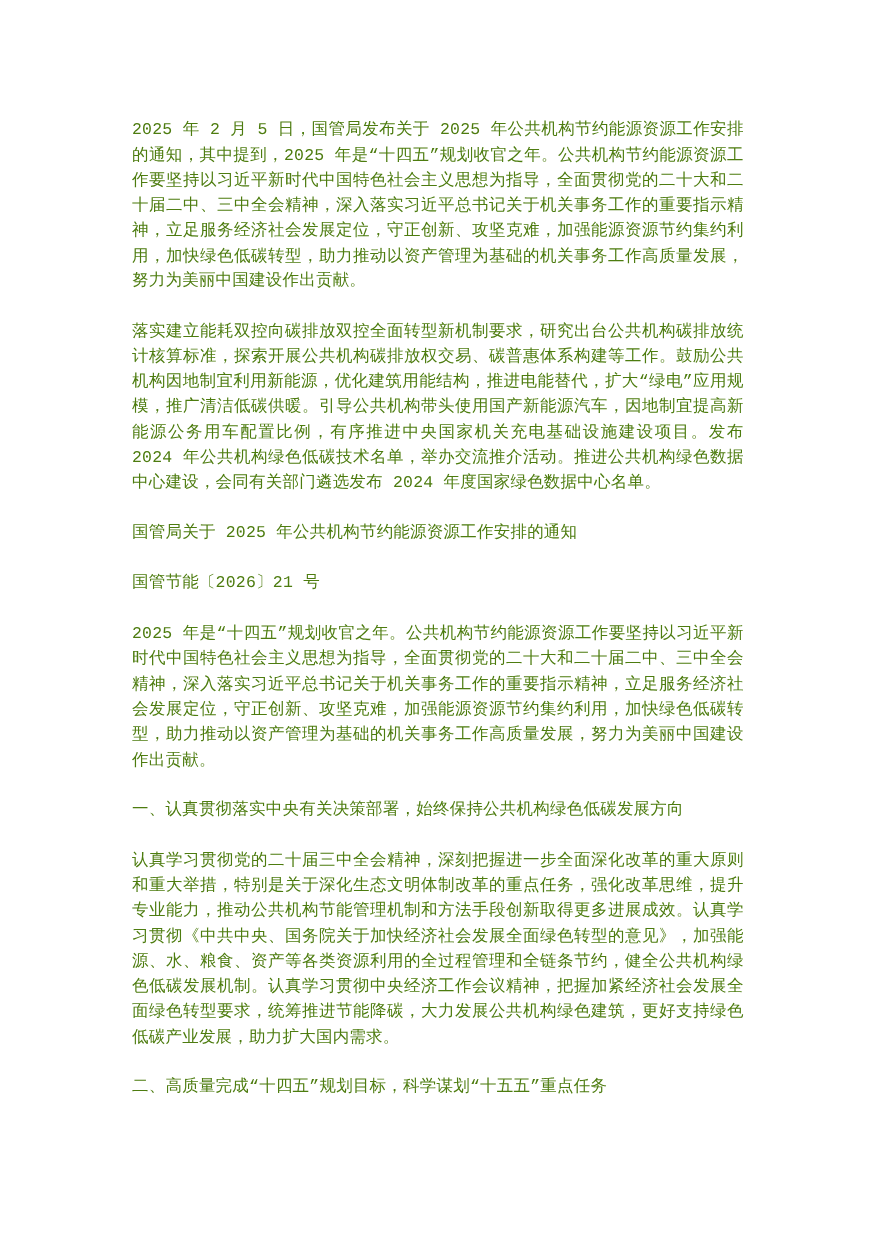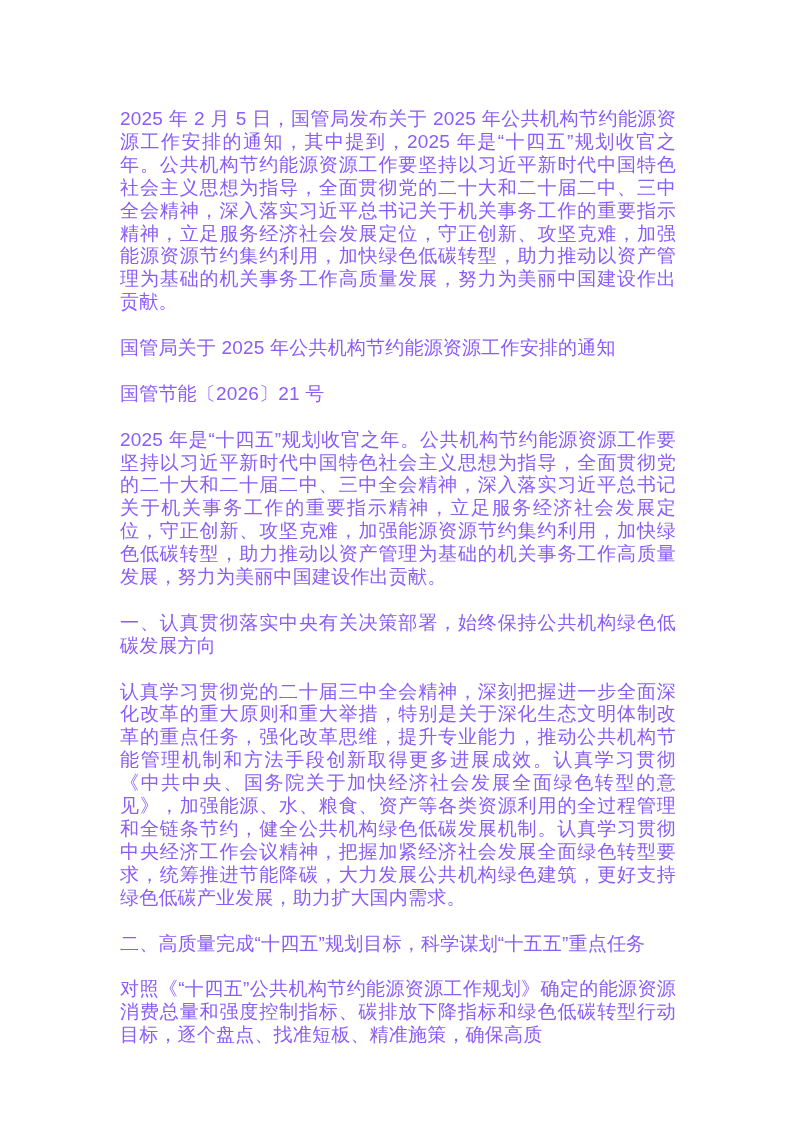--- a/index.html
+++ b/index.html
@@ -11,36 +11,36 @@
       width: 793px;
       height: 1122px;
       overflow: hidden;
       position: relative;
     }
     .page {
       position: absolute;
       left: 120px;
       top: 108px;
       width: 556px;
-      font-family: Liberation Sans, sans-serif;
-      font-size: 19px;
+      font-family: Liberation Mono, monospace;
+      font-size: 15px;
       line-height: 22.9px;
-      color: #8b5cf6;
+      color: #4d7c0f;
       text-align: justify;
       letter-spacing: 0.2px;
     }
     .page p {
       margin: 0 0 22.9px 0;
     }
   </style>
 </head>
 <body>
 
 <div class="page">
   <p>2025 年 2 月 5 日，国管局发布关于 2025 年公共机构节约能源资源工作安排的通知，其中提到，2025 年是“十四五”规划收官之年。公共机构节约能源资源工作要坚持以习近平新时代中国特色社会主义思想为指导，全面贯彻党的二十大和二十届二中、三中全会精神，深入落实习近平总书记关于机关事务工作的重要指示精神，立足服务经济社会发展定位，守正创新、攻坚克难，加强能源资源节约集约利用，加快绿色低碳转型，助力推动以资产管理为基础的机关事务工作高质量发展，努力为美丽中国建设作出贡献。</p>
+  <p>落实建立能耗双控向碳排放双控全面转型新机制要求，研究出台公共机构碳排放统计核算标准，探索开展公共机构碳排放权交易、碳普惠体系构建等工作。鼓励公共机构因地制宜利用新能源，优化建筑用能结构，推进电能替代，扩大“绿电”应用规模，推广清洁低碳供暖。引导公共机构带头使用国产新能源汽车，因地制宜提高新能源公务用车配置比例，有序推进中央国家机关充电基础设施建设项目。发布 2024 年公共机构绿色低碳技术名单，举办交流推介活动。推进公共机构绿色数据中心建设，会同有关部门遴选发布 2024 年度国家绿色数据中心名单。</p>
   <p>国管局关于 2025 年公共机构节约能源资源工作安排的通知</p>
   <p>国管节能〔2026〕21 号</p>
   <p>2025 年是“十四五”规划收官之年。公共机构节约能源资源工作要坚持以习近平新时代中国特色社会主义思想为指导，全面贯彻党的二十大和二十届二中、三中全会精神，深入落实习近平总书记关于机关事务工作的重要指示精神，立足服务经济社会发展定位，守正创新、攻坚克难，加强能源资源节约集约利用，加快绿色低碳转型，助力推动以资产管理为基础的机关事务工作高质量发展，努力为美丽中国建设作出贡献。</p>
   <p>一、认真贯彻落实中央有关决策部署，始终保持公共机构绿色低碳发展方向</p>
   <p>认真学习贯彻党的二十届三中全会精神，深刻把握进一步全面深化改革的重大原则和重大举措，特别是关于深化生态文明体制改革的重点任务，强化改革思维，提升专业能力，推动公共机构节能管理机制和方法手段创新取得更多进展成效。认真学习贯彻《中共中央、国务院关于加快经济社会发展全面绿色转型的意见》，加强能源、水、粮食、资产等各类资源利用的全过程管理和全链条节约，健全公共机构绿色低碳发展机制。认真学习贯彻中央经济工作会议精神，把握加紧经济社会发展全面绿色转型要求，统筹推进节能降碳，大力发展公共机构绿色建筑，更好支持绿色低碳产业发展，助力扩大国内需求。</p>
   <p>二、高质量完成“十四五”规划目标，科学谋划“十五五”重点任务</p>
-  <p>对照《“十四五”公共机构节约能源资源工作规划》确定的能源资源消费总量和强度控制指标、碳排放下降指标和绿色低碳转型行动目标，逐个盘点、找准短板、精准施策，确保高质</p>
 </div>
 
 </body></html>

